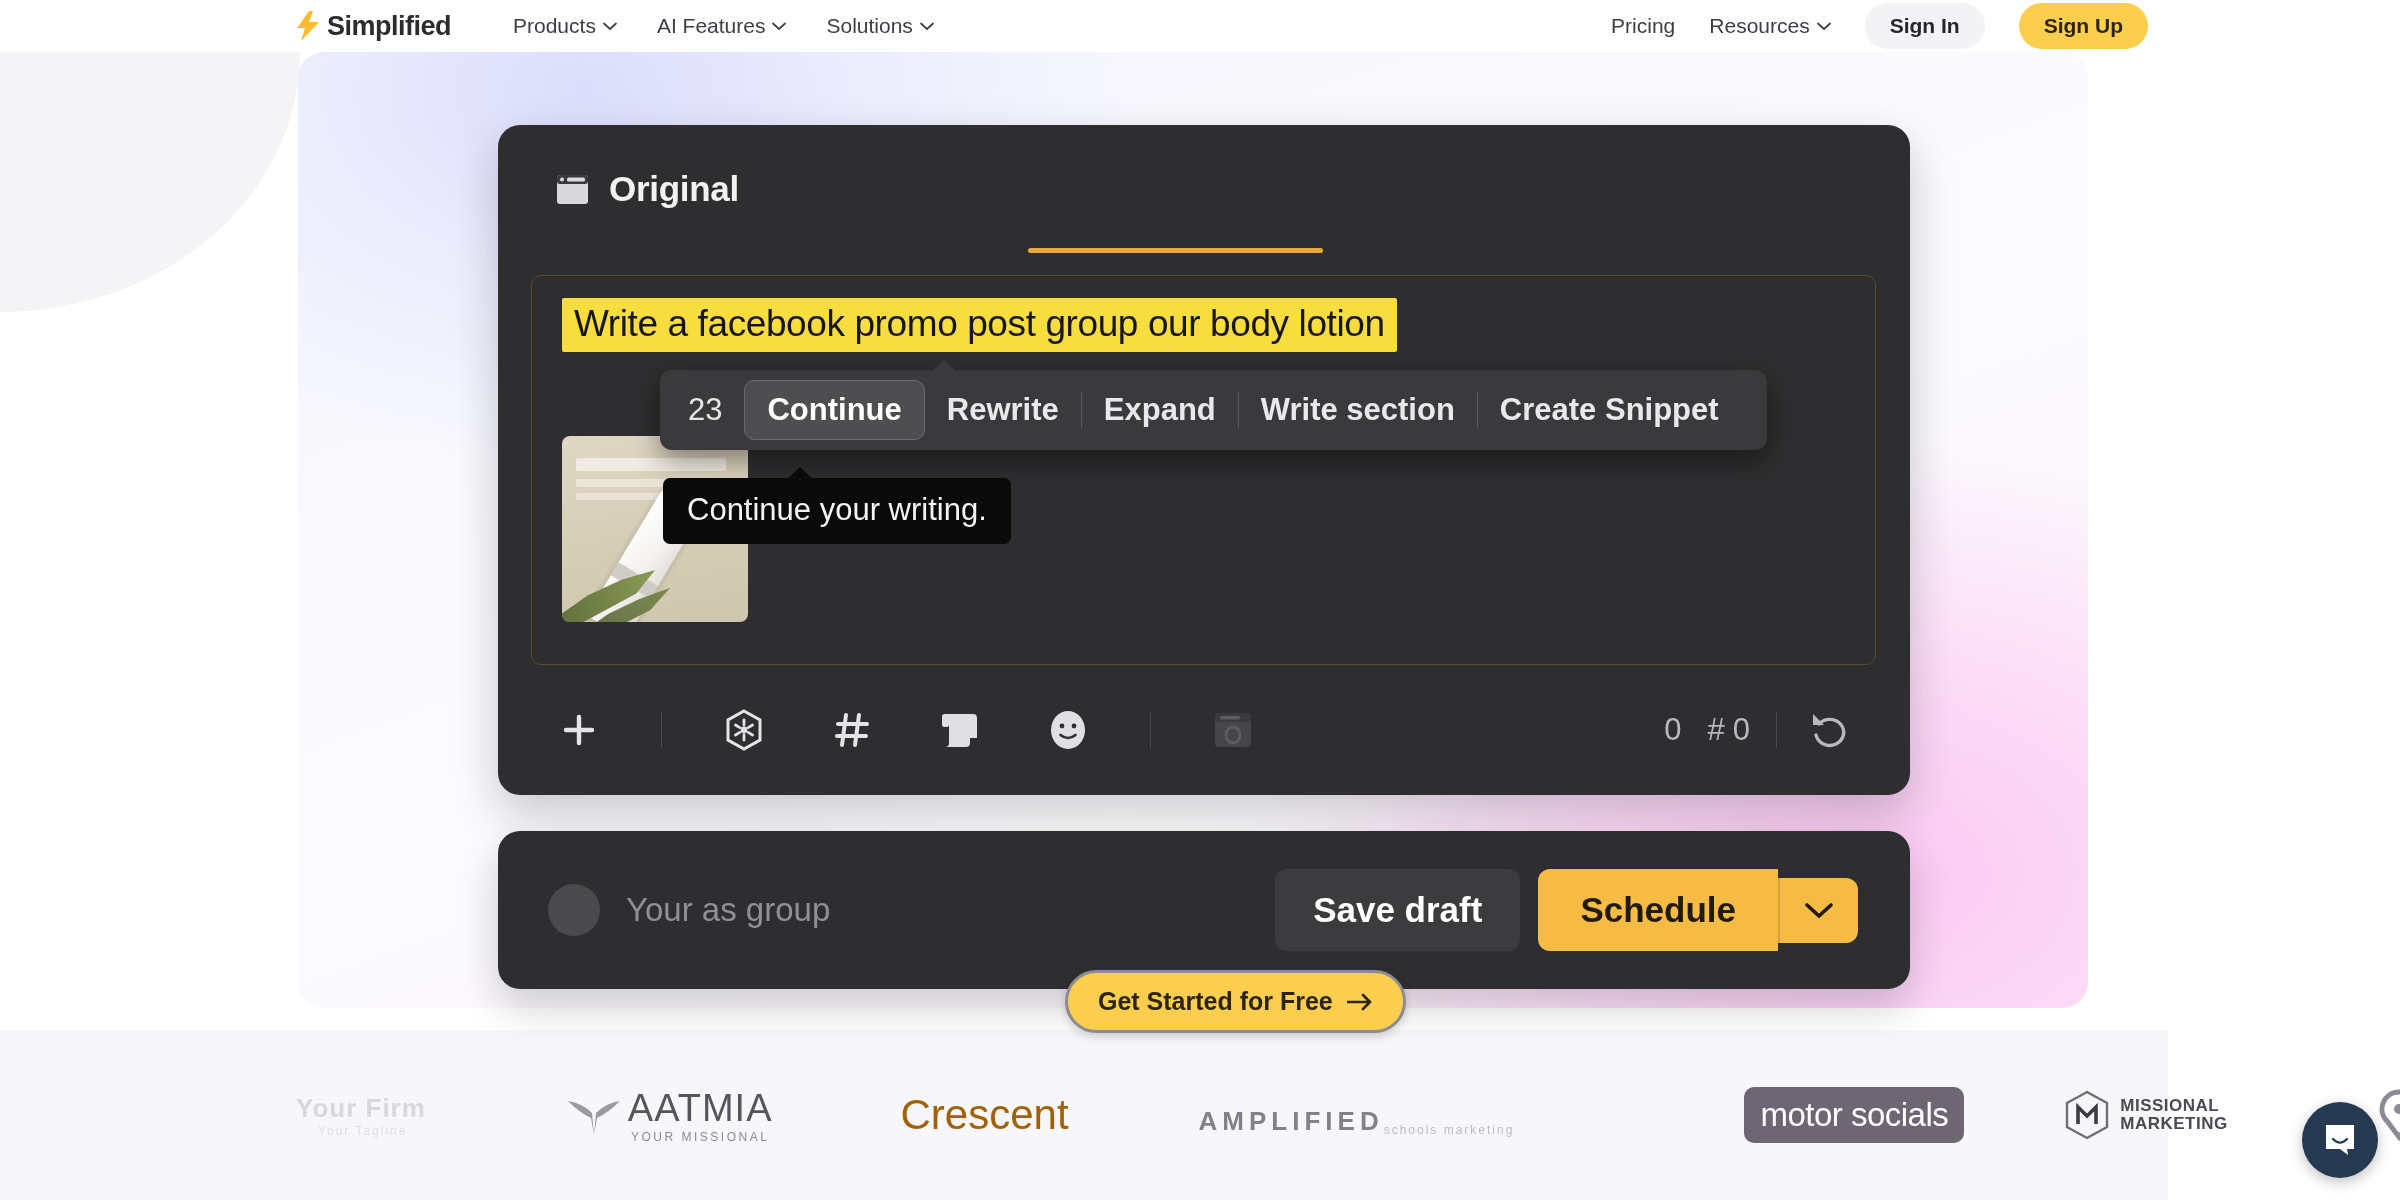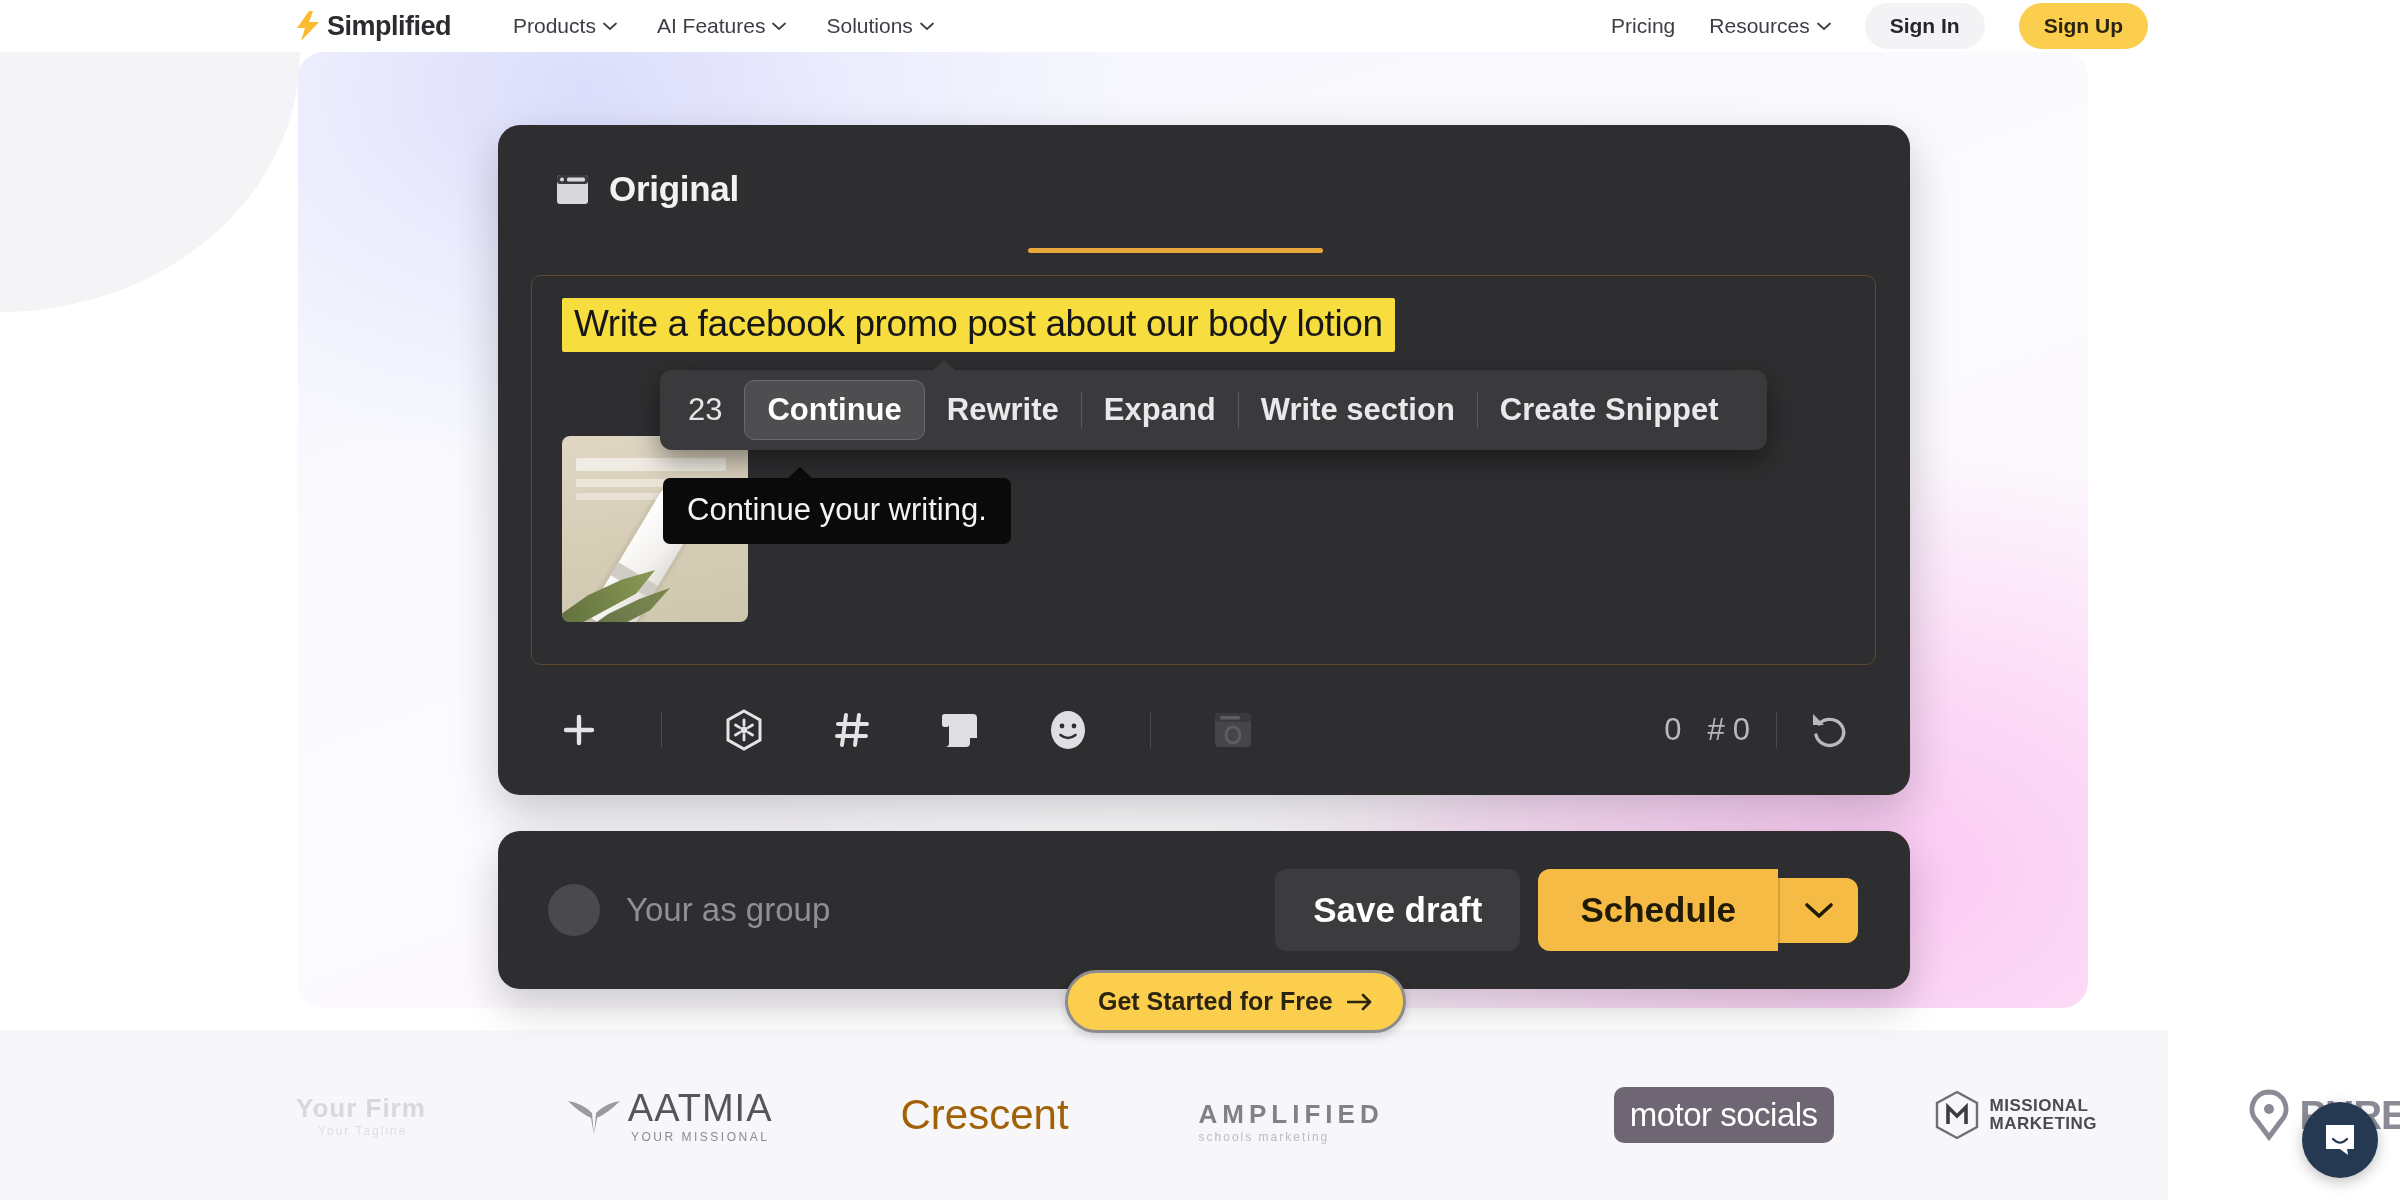--- a/index.html
+++ b/index.html
@@ -352,21 +352,21 @@
           <circle cx="6" cy="5.5" r="2" fill="#d9d9dc"></circle>
           <rect x="11" y="3.5" width="18" height="4" rx="1.6" fill="#d9d9dc"></rect>
         </svg>
         <span class="tab-label">Original</span>
       </div>
     </div>
     <div class="tab-underline"></div>
 
     <div class="doc-box">
       <div class="hl-line">
-        <span class="hl-text">Write a facebook promo post about our body lotion</span>
+        <span class="hl-text">Write a facebook promo post group our body lotion</span>
       </div>
 
       <div class="thumb">
         <div class="thumb-txt1"></div>
         <div class="thumb-txt2"></div>
         <div class="thumb-txt3"></div>
         <div class="thumb-tube">
           <div class="thumb-cap"></div>
         </div>
         <div class="leaf"></div>
@@ -494,21 +494,21 @@
       <div style="display:flex;flex-direction:column;align-items:center;">
         <span style="font-size:38px;color:#55555e;letter-spacing:1px;">AATMIA</span>
         <span style="font-size:12px;color:#8a8a94;letter-spacing:2.5px;">YOUR MISSIONAL</span>
       </div>
     </div>
 
     <div class="logo" style="margin-left:128px;">
       <span style="font-size:42px;color:#a16207;font-weight:300;letter-spacing:0px;">Crescent</span>
     </div>
 
-    <div class="logo" style="margin-left:130px;flex-direction:column;align-items:flex-start;opacity:.72;margin-top:12px;">
+    <div class="logo" style="margin-left:130px;flex-direction:row;align-items:flex-end;opacity:.72;margin-top:12px;">
       <span class="lg-text" style="font-size:26px;letter-spacing:5px;color:#55555e;">AMPLIFIED</span>
       <span class="lg-sub" style="font-size:12px;letter-spacing:2px;">schools marketing</span>
     </div>
 
     <div class="logo" style="margin-left:230px;background:#6e6672;border-radius:10px;padding:9px 16px;">
       <span style="font-size:33px;color:#fff;font-weight:400;letter-spacing:-0.5px;">motor socials</span>
     </div>
 
     <div class="logo" style="margin-left:100px;gap:10px;align-items:center;">
       <svg width="46" height="50" viewBox="0 0 46 50">

